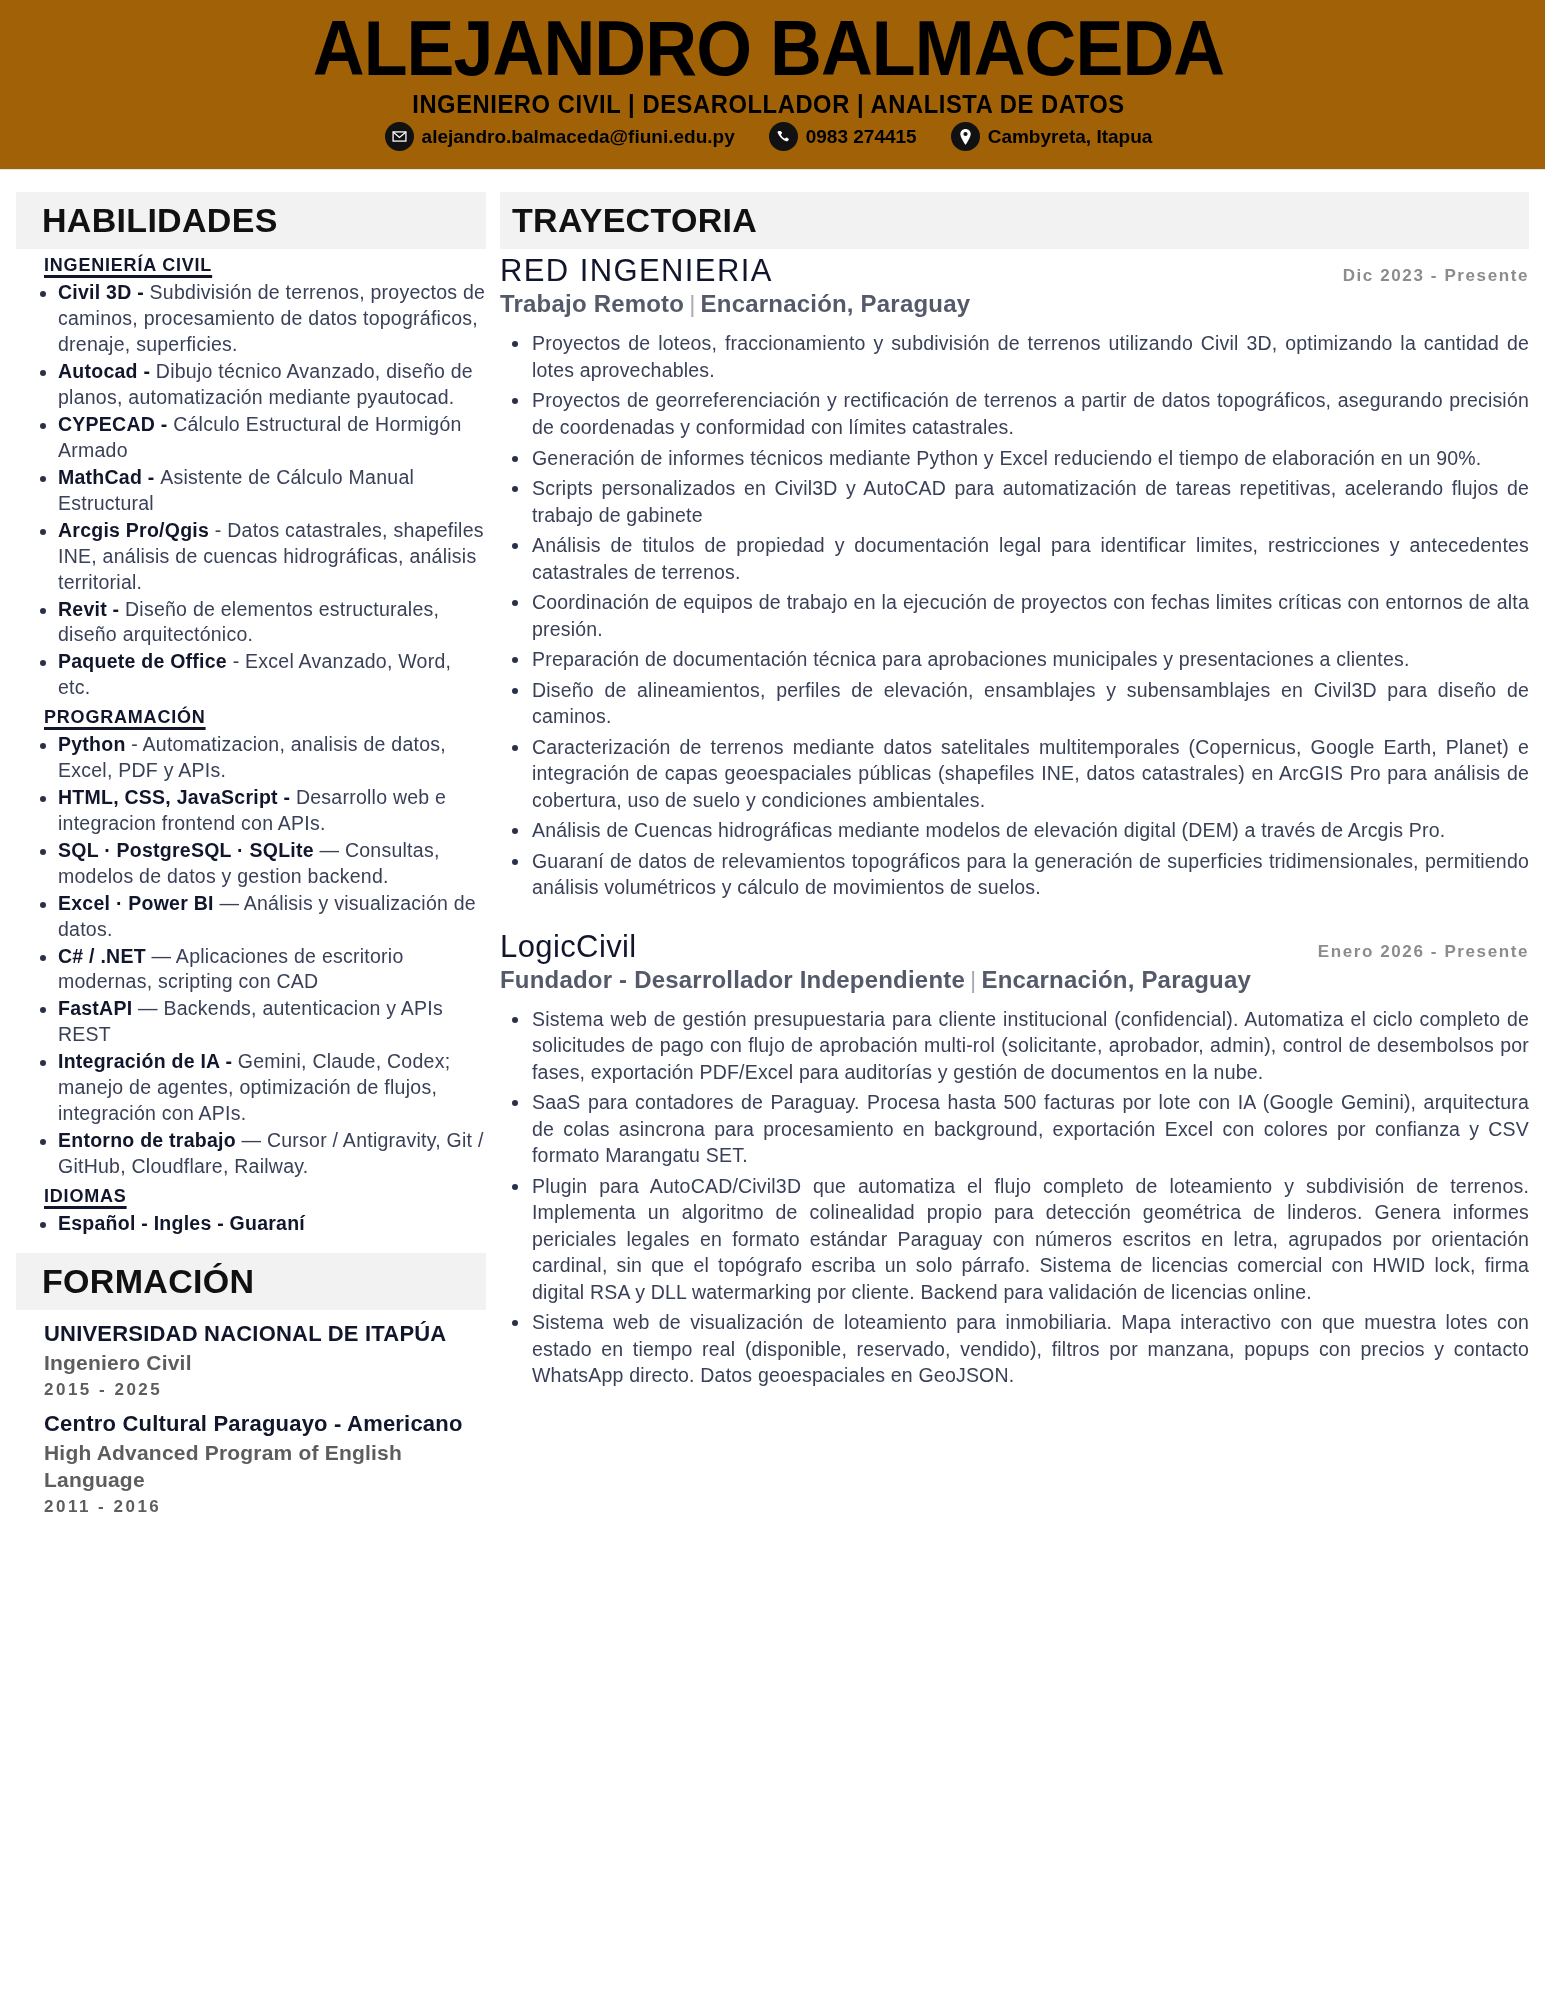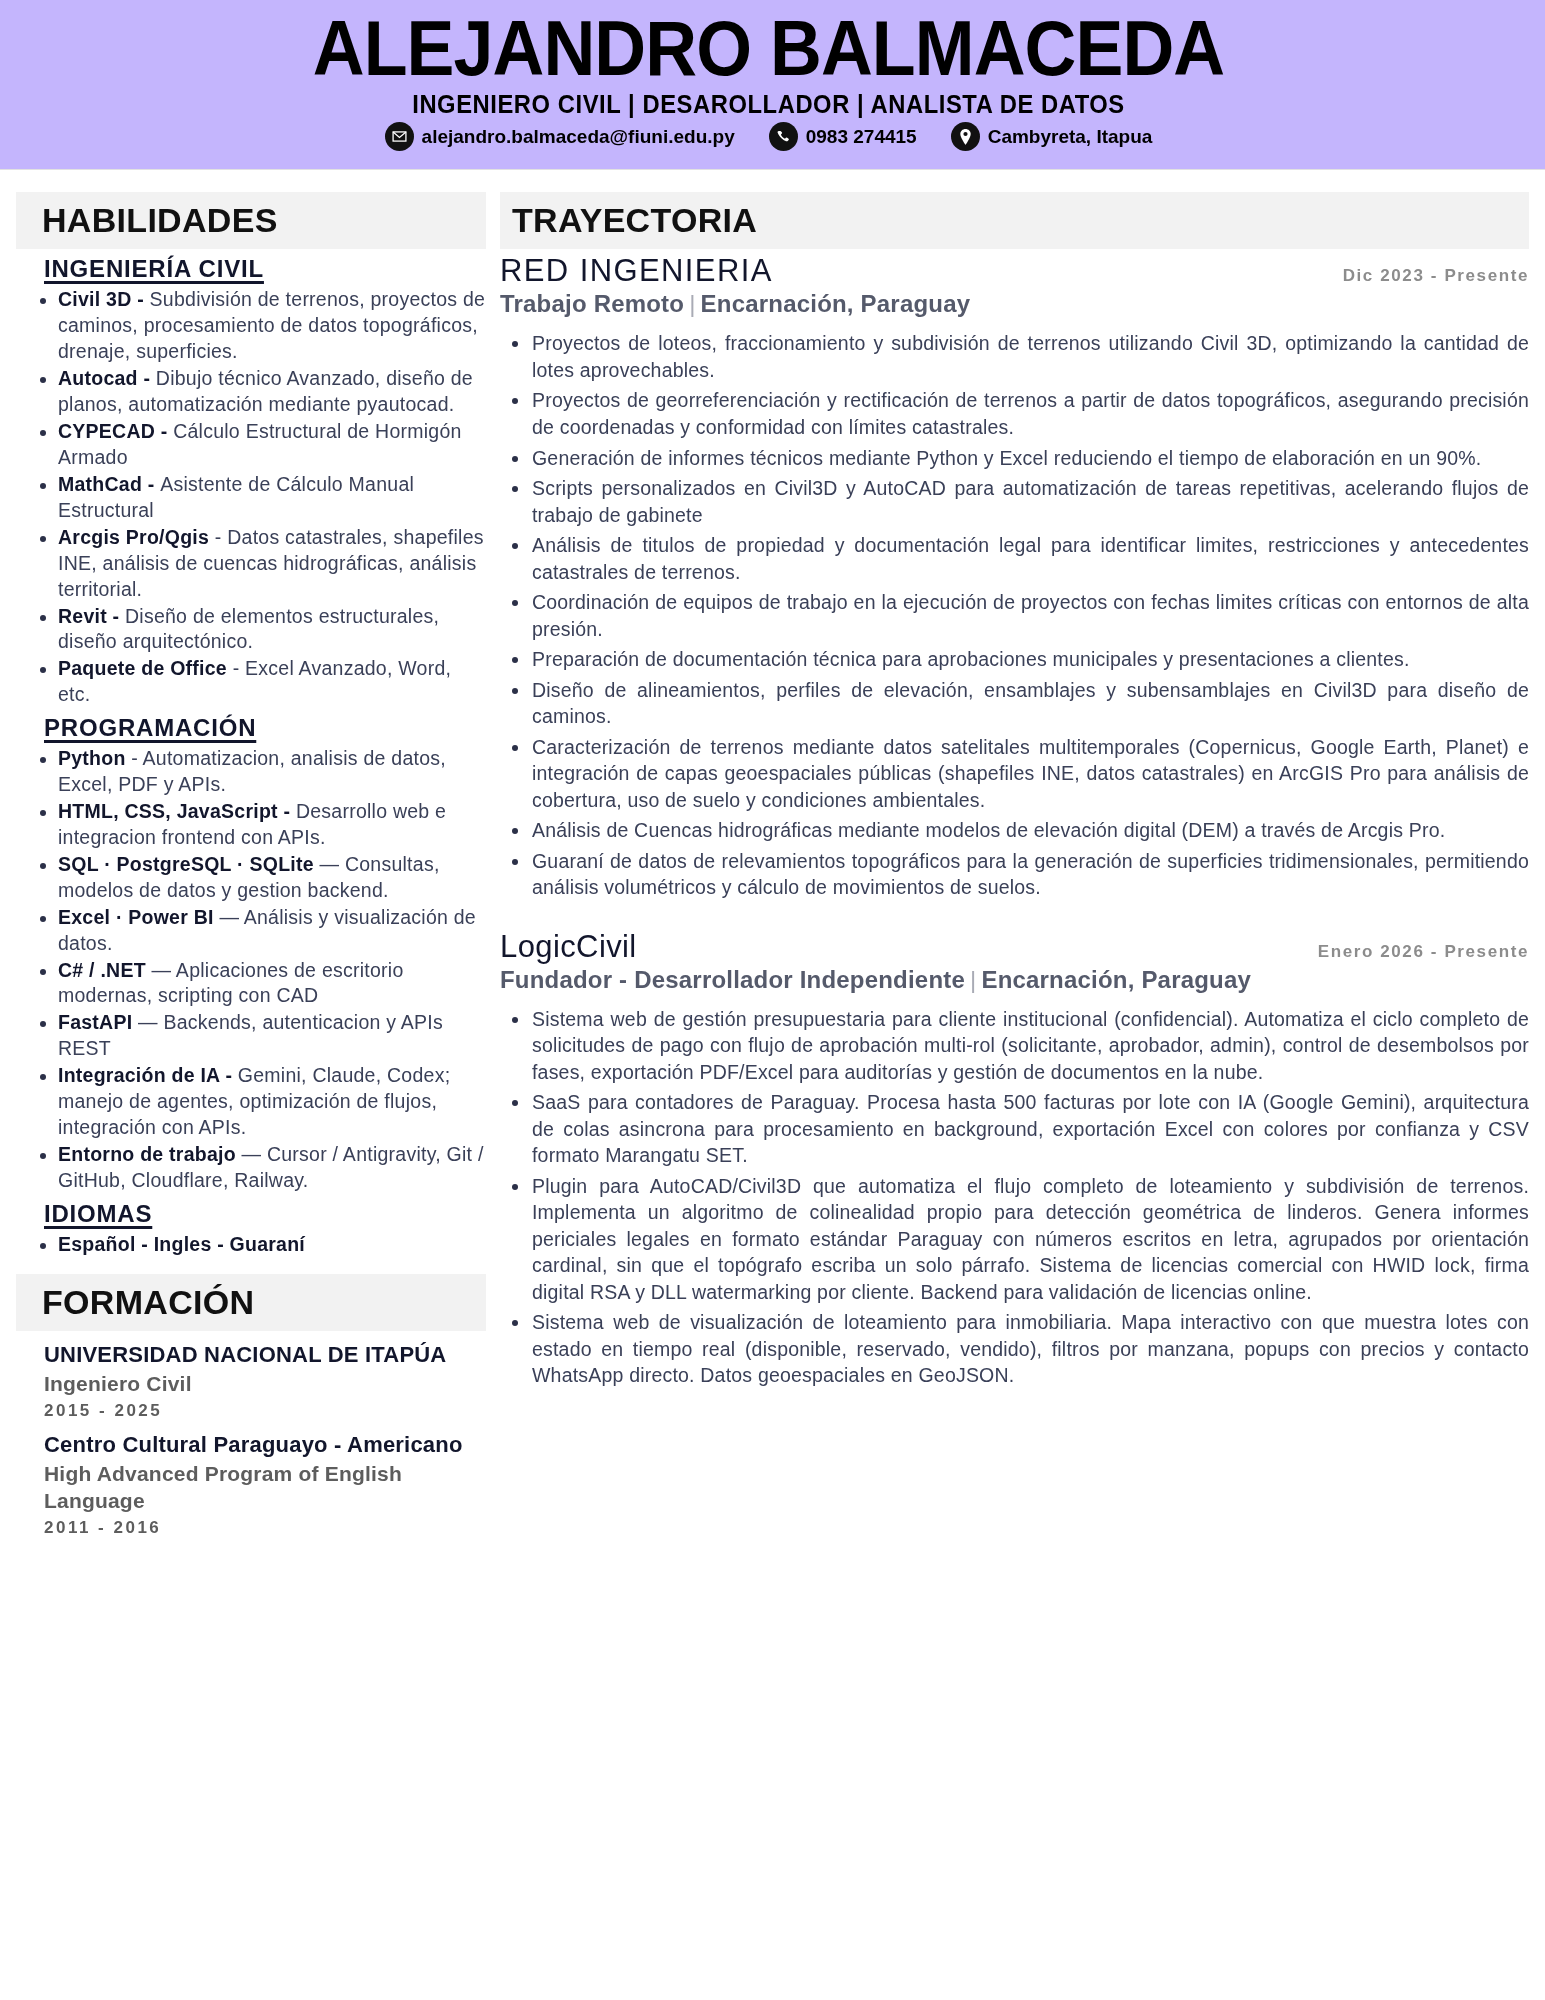--- a/index.html
+++ b/index.html
@@ -8,21 +8,21 @@
     font-family: "Liberation Sans", sans-serif;
     background:#ffffff;
     width:1545px;
     min-height:2000px;
     color:#1b1f33;
   }
   .page { width:1545px; position:relative; }
 
   
   .header {
-    background:#c4b5fd;
+    background:#a16207;
     padding:10px 8px 18px 0;
     text-align:center;
     border-bottom:1px solid #e2e2e2;
   }
   .name {
     font-family:"Liberation Sans Narrow","Liberation Sans",sans-serif;
     font-weight:bold;
     font-size:78px;
     letter-spacing:-1px;
     line-height:0.98;
@@ -78,21 +78,21 @@
     font-weight:bold;
     font-size:34px;
     letter-spacing:0.3px;
     color:#111;
   }
   .banner.wide { padding-left:12px; }
 
   
   .subhead {
     font-weight:bold;
-    font-size:24px;
+    font-size:18px;
     letter-spacing:0.8px;
     color:#12162c;
     text-decoration:underline;
     text-underline-offset:4px;
     text-decoration-thickness:2.5px;
     margin:6px 0 4px 28px;
   }
 
   ul.skills { list-style:none; margin:0; padding:0; }
   ul.skills li {

